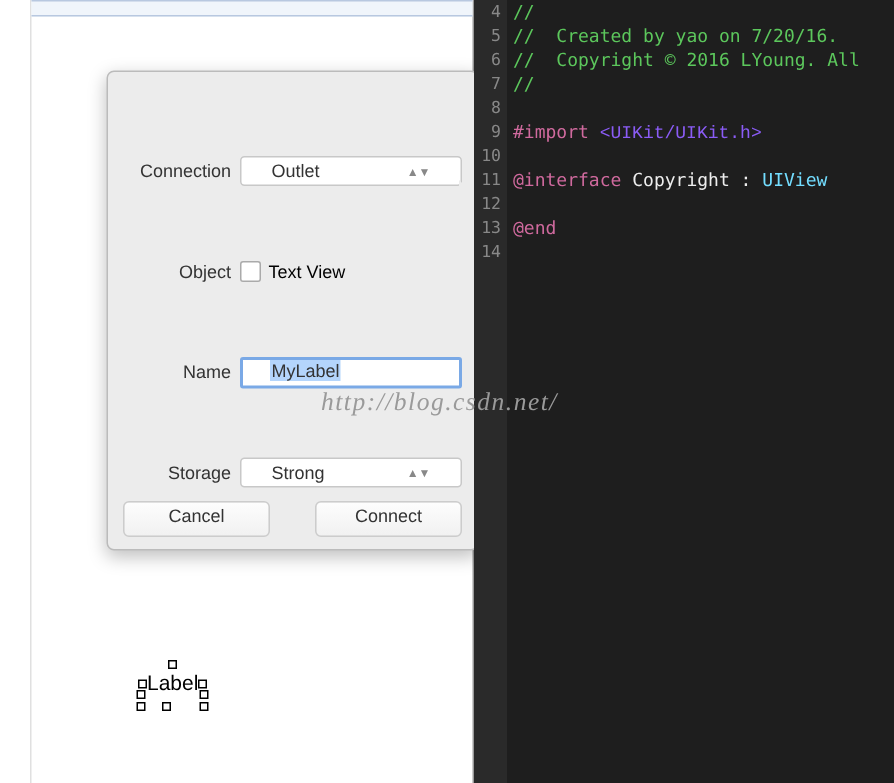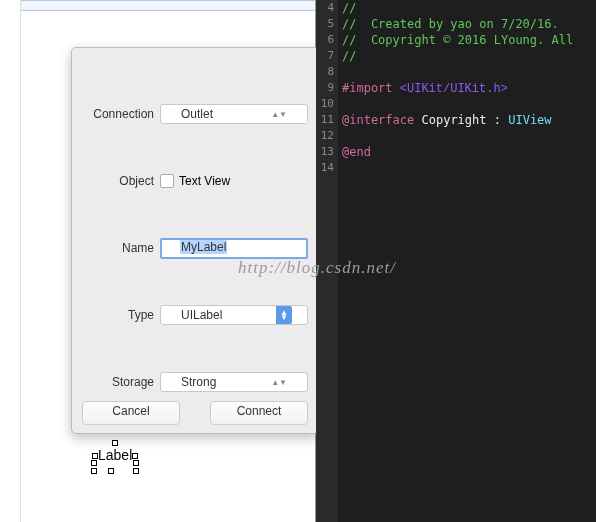--- a/index.html
+++ b/index.html
@@ -179,21 +179,21 @@
     .code-area div { height: 16px; white-space: pre; }
     .c-comment { color: #5cc75c; }
     .c-directive { color: #d06a9e; }
     .c-string { color: #8b5cf6; font-family: Liberation Mono, monospace; }
     .c-keyword { color: #d06a9e; }
     .c-id { color: #eee; }
     .c-class { color: #73ddff; }
     .watermark {
       position: absolute;
       top: 258px;
-      left: 238px;
+      left: 214px;
       color: #9a9a9a;
       font-family: "Times New Roman", serif;
       font-style: italic;
       font-size: 17px;
       letter-spacing: 1px;
       pointer-events: none;
       z-index: 10;
     }
   </style>
 </head>
@@ -213,27 +213,20 @@
     <div class="form-row">
       <div class="form-label">Object</div>
       <div class="checkbox-row">
         <div class="checkbox"></div>
         <span>Text View</span>
       </div>
     </div>
     <div class="form-row">
       <div class="form-label">Name</div>
       <div class="name-input"><span>MyLabel</span></div>
-    </div>
-    <div class="form-row">
-      <div class="form-label">Type</div>
-      <div class="select-box type-select">
-        <span>UILabel</span>
-        <span class="arrows-blue">▲<br>▼</span>
-      </div>
     </div>
     <div class="form-row">
       <div class="form-label">Storage</div>
       <div class="select-box">
         <span>Strong</span>
         <span class="arrows">▲▼</span>
       </div>
     </div>
     <div class="button-row">
       <div class="btn">Cancel</div>

